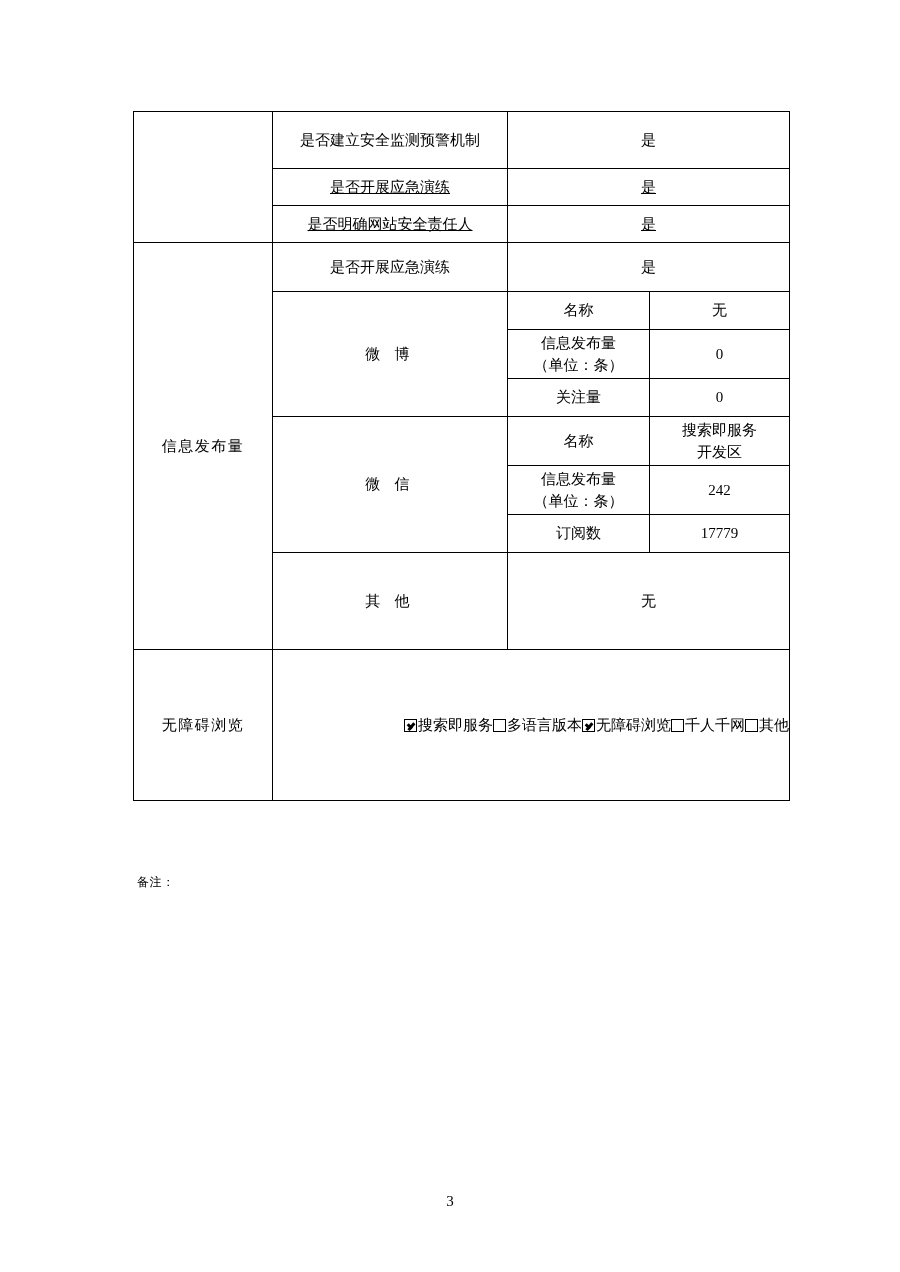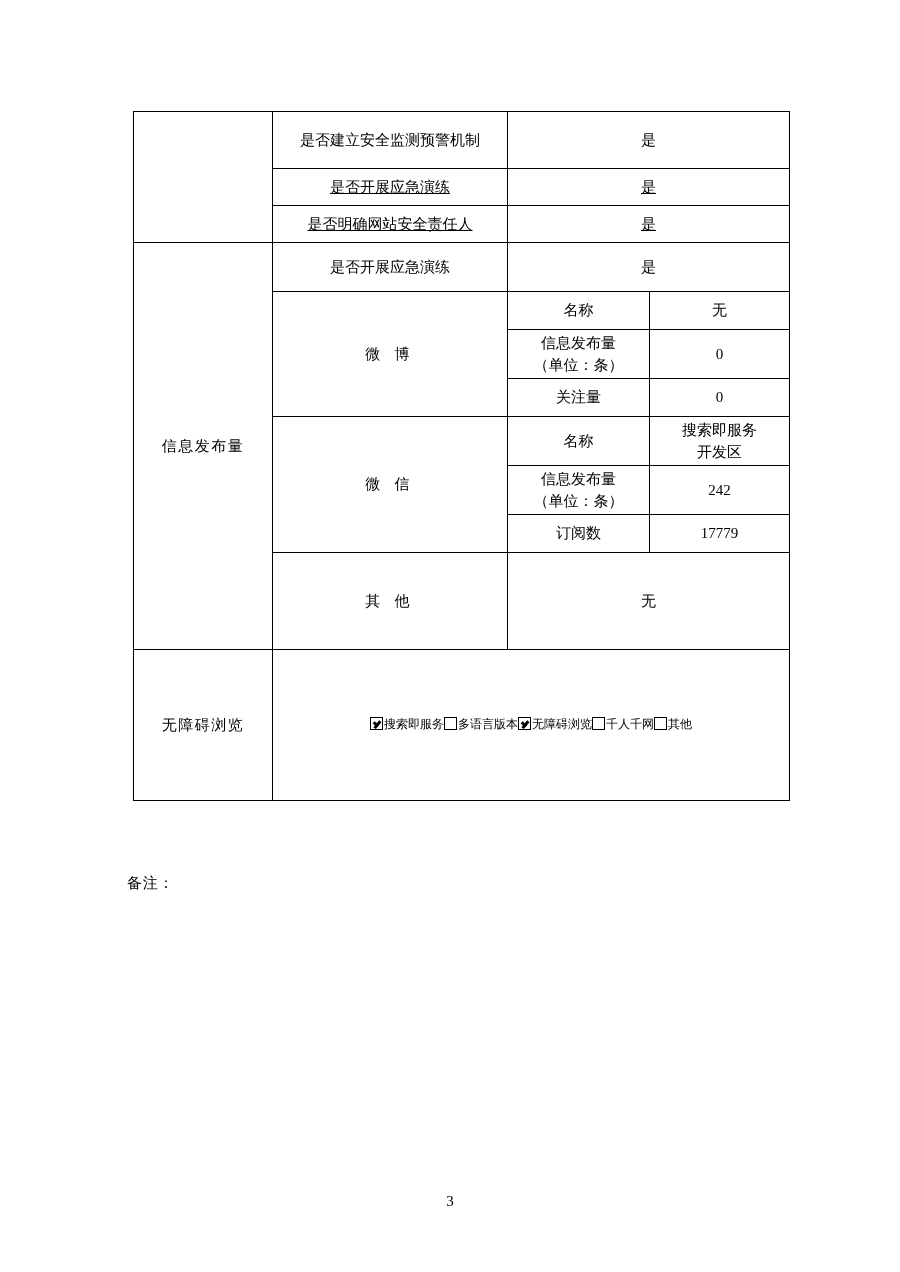--- a/index.html
+++ b/index.html
@@ -54,23 +54,24 @@
     letter-spacing: 0.35em;
   }
   .wide-label {
     letter-spacing: 0.1em;
   }
   .innerwrap {
     display: block;
     font-family: Liberation Serif, serif;
   }
   .checkline {
-    font-size: 12px;
+    font-size: 15px;
     line-height: 1.6;
     white-space: nowrap;
+    text-align: right;
   }
   .cbox {
     display: inline-block;
     width: 13px;
     height: 13px;
     border: 1px solid #000;
     position: relative;
     vertical-align: -2px;
     margin-right: 1px;
     box-sizing: border-box;
@@ -90,23 +91,23 @@
     position: absolute;
     left: 4.5px;
     top: 1.5px;
     width: 2.5px;
     height: 9px;
     background: #000;
     transform: rotate(40deg);
   }
   .remark {
     position: absolute;
-    left: 127px;
+    left: 137px;
     top: 866px;
-    font-size: 15px;
+    font-size: 12px;
     letter-spacing: 0.05em;
   }
   .page-number {
     position: absolute;
     left: 0;
     top: 1185px;
     width: 900px;
     text-align: center;
     font-size: 15px;
   }

